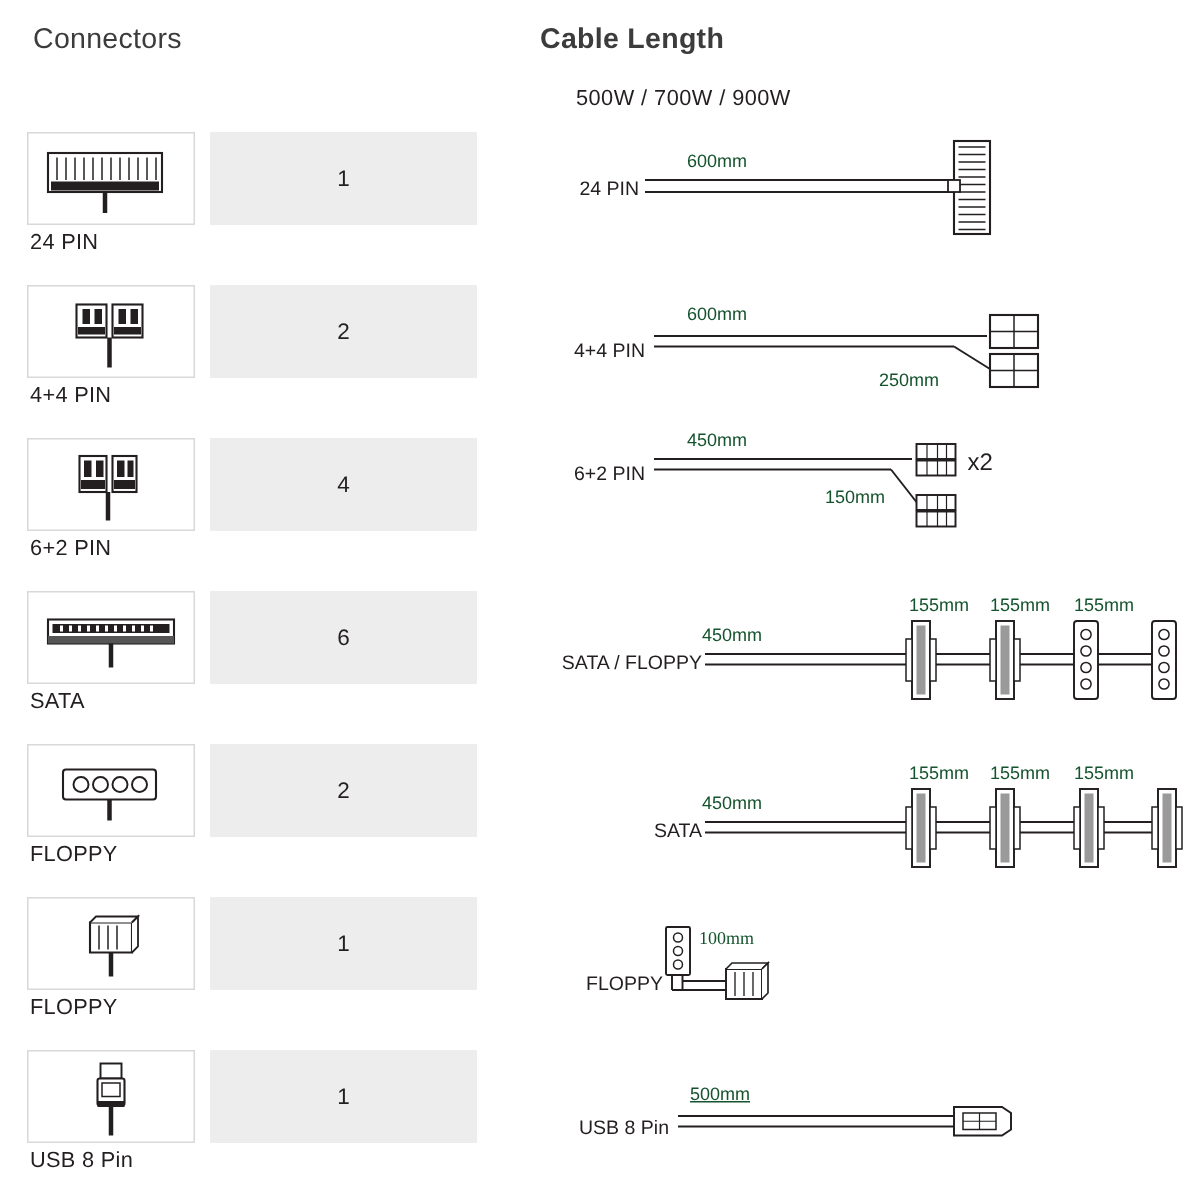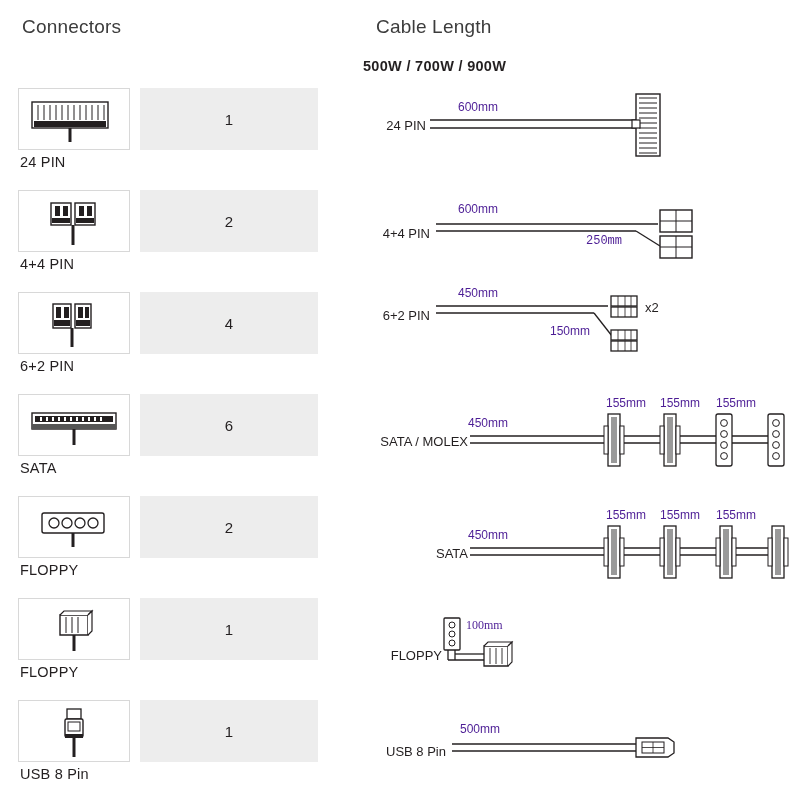--- a/index.html
+++ b/index.html
@@ -23,28 +23,28 @@
 
   
   .heading {
     position: absolute;
     font-size: 19px;
     color: #3c3c3c;
     font-weight: normal;
     letter-spacing: 0.2px;
   }
   #connectors-heading { left: 22px; top: 16px; }
-  #cable-heading { left: 376px; top: 16px; }
+  #cable-heading { left: 360px; top: 16px; font-weight: bold; }
 
   .sub-heading {
     position: absolute;
-    left: 363px;
+    left: 384px;
     top: 58px;
     font-size: 14.5px;
-    font-weight: bold;
+    font-weight: normal;
     color: #231f20;
     letter-spacing: 0.3px;
   }
 
   
   .conn-table {
     position: absolute;
     left: 18px;
     top: 88px;
     width: 320px;
@@ -101,26 +101,26 @@
   .cable-name {
     position: absolute;
     font-size: 13px;
     color: #231f20;
     text-align: right;
     white-space: nowrap;
   }
   .len {
     position: absolute;
     font-size: 12px;
-    color: #4c1d95;
+    color: #14532d;
     white-space: nowrap;
   }
   .mult {
     position: absolute;
-    font-size: 13px;
+    font-size: 16px;
     color: #231f20;
   }
   svg { display: block; overflow: visible; }
 </style>
 </head>
 <body>
 
 <div class="page">
 
   <div class="heading" id="connectors-heading">Connectors</div>
@@ -301,21 +301,21 @@
         <line x1="271" y1="56" x2="289" y2="56"></line>
           <line x1="271" y1="61" x2="289" y2="61"></line>
       </g>
       <rect x="264" y="28" width="8" height="8" fill="#fff" stroke="#231f20" stroke-width="1.2"></rect>
     </svg>
   </div>
 
   <div class="cable-group" style="left:368px; top:198px; width:420px; height:78px;">
     <div class="cable-name" style="left:0px; top:28px; width:62px;">4+4 PIN</div>
     <div class="len" style="left:90px; top:4px;">600mm</div>
-    <div class="len" style="left:218px; top:36px;font-family:Liberation Mono, monospace;">250mm</div>
+    <div class="len" style="left:218px; top:48px;">250mm</div>
     <svg width="420" height="78" viewBox="0 0 420 78" style="position:absolute;left:0;top:0;">
       <line x1="68" y1="26" x2="290" y2="26" stroke="#231f20" stroke-width="1.3"></line>
       <line x1="68" y1="33" x2="268" y2="33" stroke="#231f20" stroke-width="1.3"></line>
       <path d="M268 33 L292 48" stroke="#231f20" stroke-width="1.3" fill="none"></path>
       <rect x="292" y="12" width="32" height="22" fill="#fff" stroke="#231f20" stroke-width="1.4"></rect>
       <line x1="308" y1="12" x2="308" y2="34" stroke="#231f20" stroke-width="1"></line>
       <line x1="292" y1="23" x2="324" y2="23" stroke="#231f20" stroke-width="1"></line>
       <rect x="292" y="38" width="32" height="22" fill="#fff" stroke="#231f20" stroke-width="1.4"></rect>
       <line x1="308" y1="38" x2="308" y2="60" stroke="#231f20" stroke-width="1"></line>
       <line x1="292" y1="49" x2="324" y2="49" stroke="#231f20" stroke-width="1"></line>
@@ -346,21 +346,21 @@
           <line x1="257" y1="46" x2="257" y2="56"></line>
           <line x1="263" y1="46" x2="263" y2="56"></line>
         <line x1="250" y1="57" x2="250" y2="67"></line>
           <line x1="257" y1="57" x2="257" y2="67"></line>
           <line x1="263" y1="57" x2="263" y2="67"></line>
       </g>
     </svg>
   </div>
 
   <div class="cable-group" style="left:368px; top:396px; width:430px; height:80px;">
-    <div class="cable-name" style="left:0px; top:38px; width:100px;">SATA / MOLEX</div>
+    <div class="cable-name" style="left:0px; top:38px; width:100px;">SATA / FLOPPY</div>
     <div class="len" style="left:100px; top:20px;">450mm</div>
     <div class="len" style="left:238px; top:0px;">155mm</div>
     <div class="len" style="left:292px; top:0px;">155mm</div>
     <div class="len" style="left:348px; top:0px;">155mm</div>
     <svg width="430" height="80" viewBox="0 0 430 80" style="position:absolute;left:0;top:0;">
       <line x1="102" y1="40" x2="412" y2="40" stroke="#231f20" stroke-width="1.3"></line>
       <line x1="102" y1="47" x2="412" y2="47" stroke="#231f20" stroke-width="1.3"></line>
 
       <g>
         <rect x="240" y="18" width="12" height="52" fill="#fff" stroke="#231f20" stroke-width="1.3"></rect>
@@ -448,21 +448,21 @@
       <g stroke="#231f20" stroke-width="0.9">
         <line x1="122" y1="38" x2="122" y2="54"></line>
         <line x1="128" y1="38" x2="128" y2="54"></line>
         <line x1="134" y1="38" x2="134" y2="54"></line>
       </g>
     </svg>
   </div>
 
   <div class="cable-group" style="left:368px; top:712px; width:360px; height:60px;">
     <div class="cable-name" style="left:0px; top:32px; width:78px;">USB 8 Pin</div>
-    <div class="len" style="left:92px; top:10px;">500mm</div>
+    <div class="len" style="left:92px; top:10px;text-decoration:underline;">500mm</div>
     <svg width="360" height="60" viewBox="0 0 360 60" style="position:absolute;left:0;top:0;">
       <line x1="84" y1="32" x2="268" y2="32" stroke="#231f20" stroke-width="1.3"></line>
       <line x1="84" y1="39" x2="268" y2="39" stroke="#231f20" stroke-width="1.3"></line>
       <path d="M268 26 L300 26 L306 30 L306 41 L300 45 L268 45 Z" fill="#fff" stroke="#231f20" stroke-width="1.3"></path>
       <rect x="274" y="30" width="22" height="11" fill="#fff" stroke="#231f20" stroke-width="1"></rect>
       <line x1="274" y1="35.5" x2="296" y2="35.5" stroke="#231f20" stroke-width="0.8"></line>
       <line x1="285" y1="30" x2="285" y2="41" stroke="#231f20" stroke-width="0.8"></line>
     </svg>
   </div>
 

